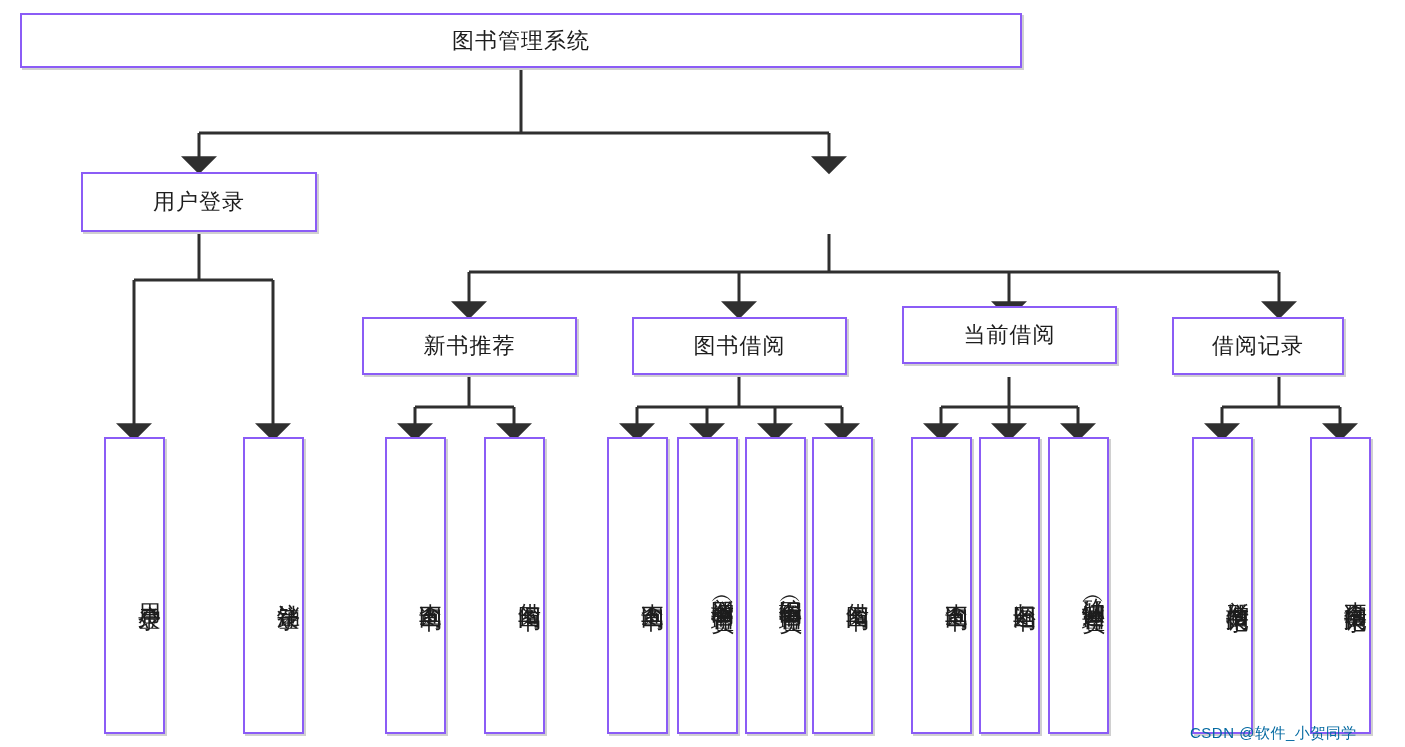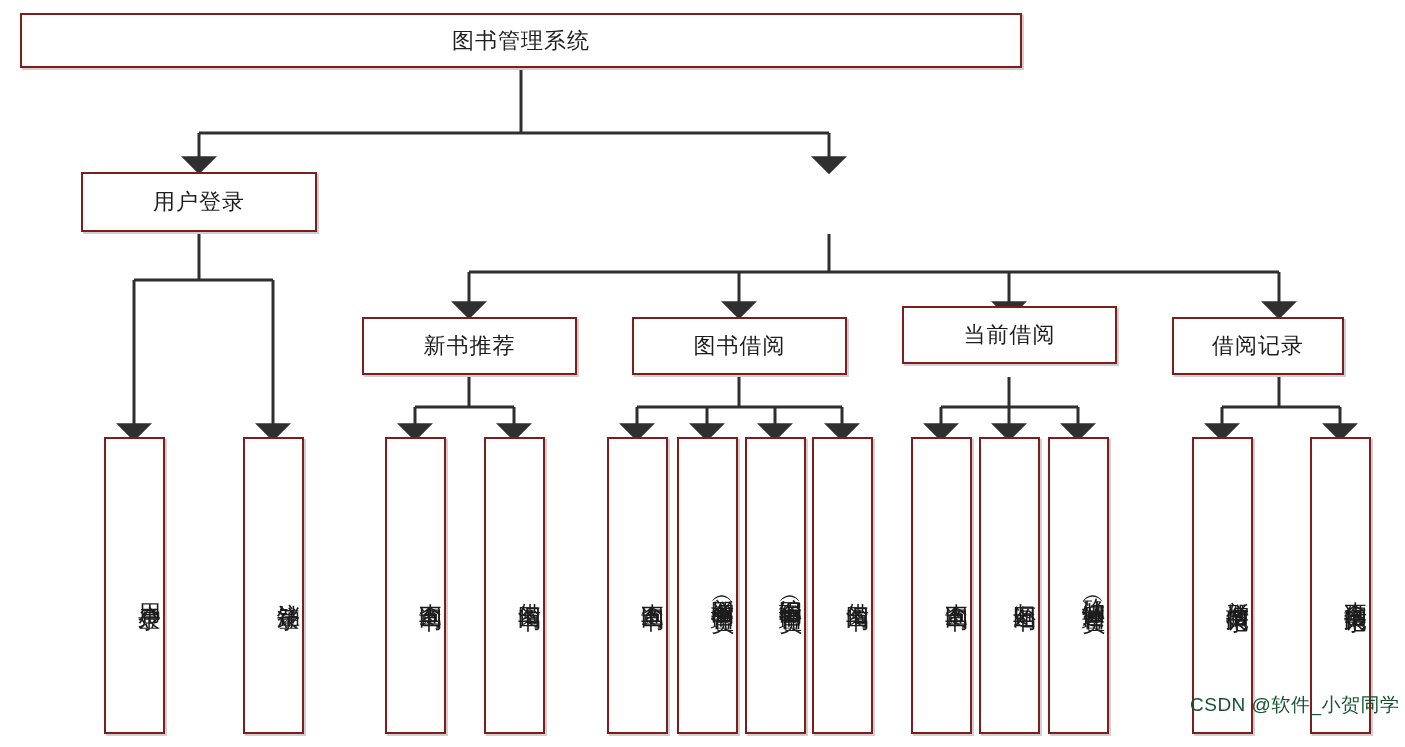--- a/index.html
+++ b/index.html
@@ -22,21 +22,21 @@
     left: 0;
     top: 0;
     width: 1405px;
     height: 747px;
     pointer-events: none;
   }
   .node {
     position: absolute;
     box-sizing: border-box;
     background: #ffffff;
-    border: 2px solid #7f1d1d;
+    border: 2px solid #8b5cf6;
     box-shadow: 2px 2px 0 rgba(150,150,150,0.45);
     display: flex;
     align-items: center;
     justify-content: center;
     color: #1d1d1d;
   }
   .node.horiz {
     font-size: 22px;
     letter-spacing: 1px;
   }
@@ -52,23 +52,23 @@
     white-space: nowrap;
   }
   .node.vert .vtext {
     writing-mode: vertical-rl;
     text-orientation: upright;
     display: block;
   }
   #watermark {
     position: absolute;
     left: 1190px;
-    top: 692px;
-    font-size: 19px;
-    color: #14532d;
+    top: 724px;
+    font-size: 15px;
+    color: #0369a1;
     white-space: nowrap;
     letter-spacing: 0.5px;
   }
 </style>
 </head>
 <body>
 
 <div id="canvas">
 
   <svg id="edges" viewBox="0 0 1405 747" xmlns="http://www.w3.org/2000/svg">

